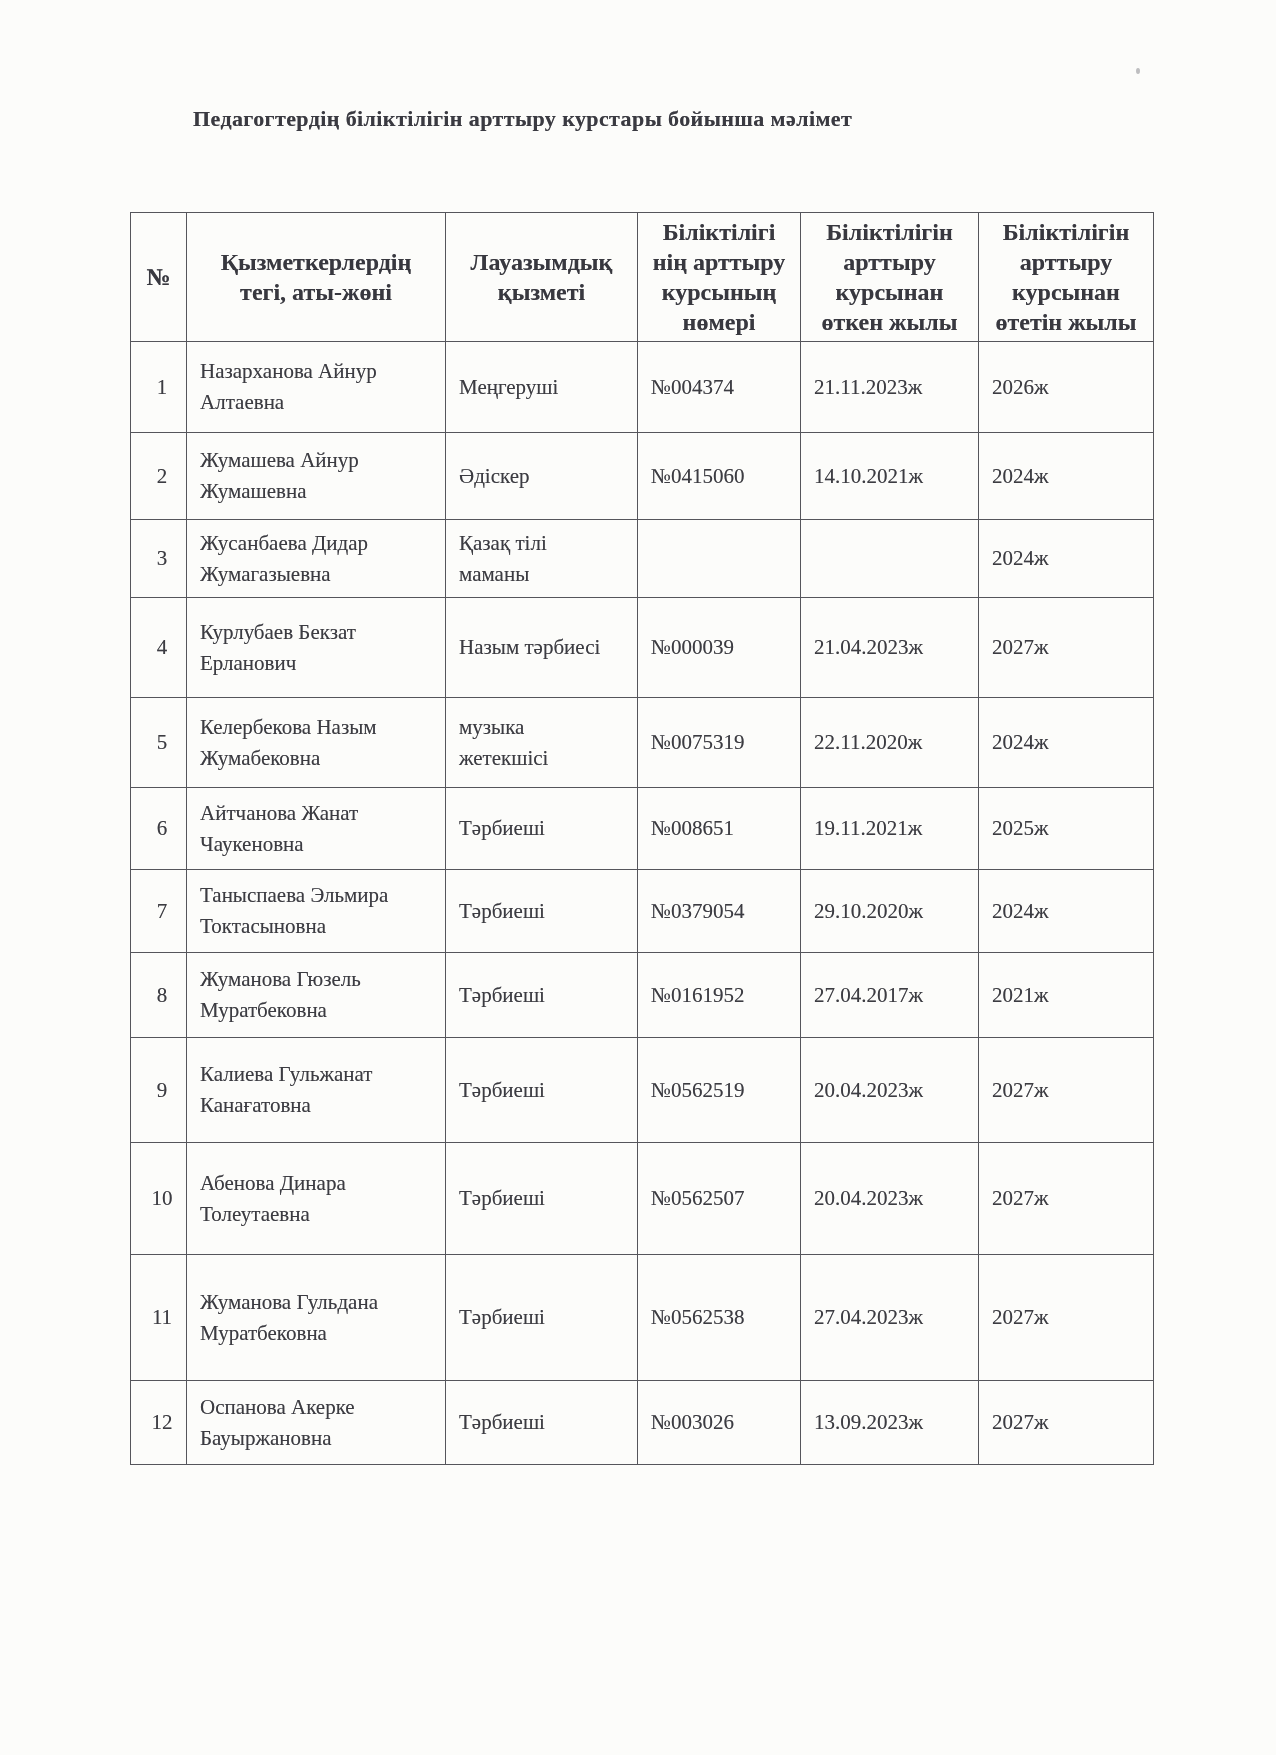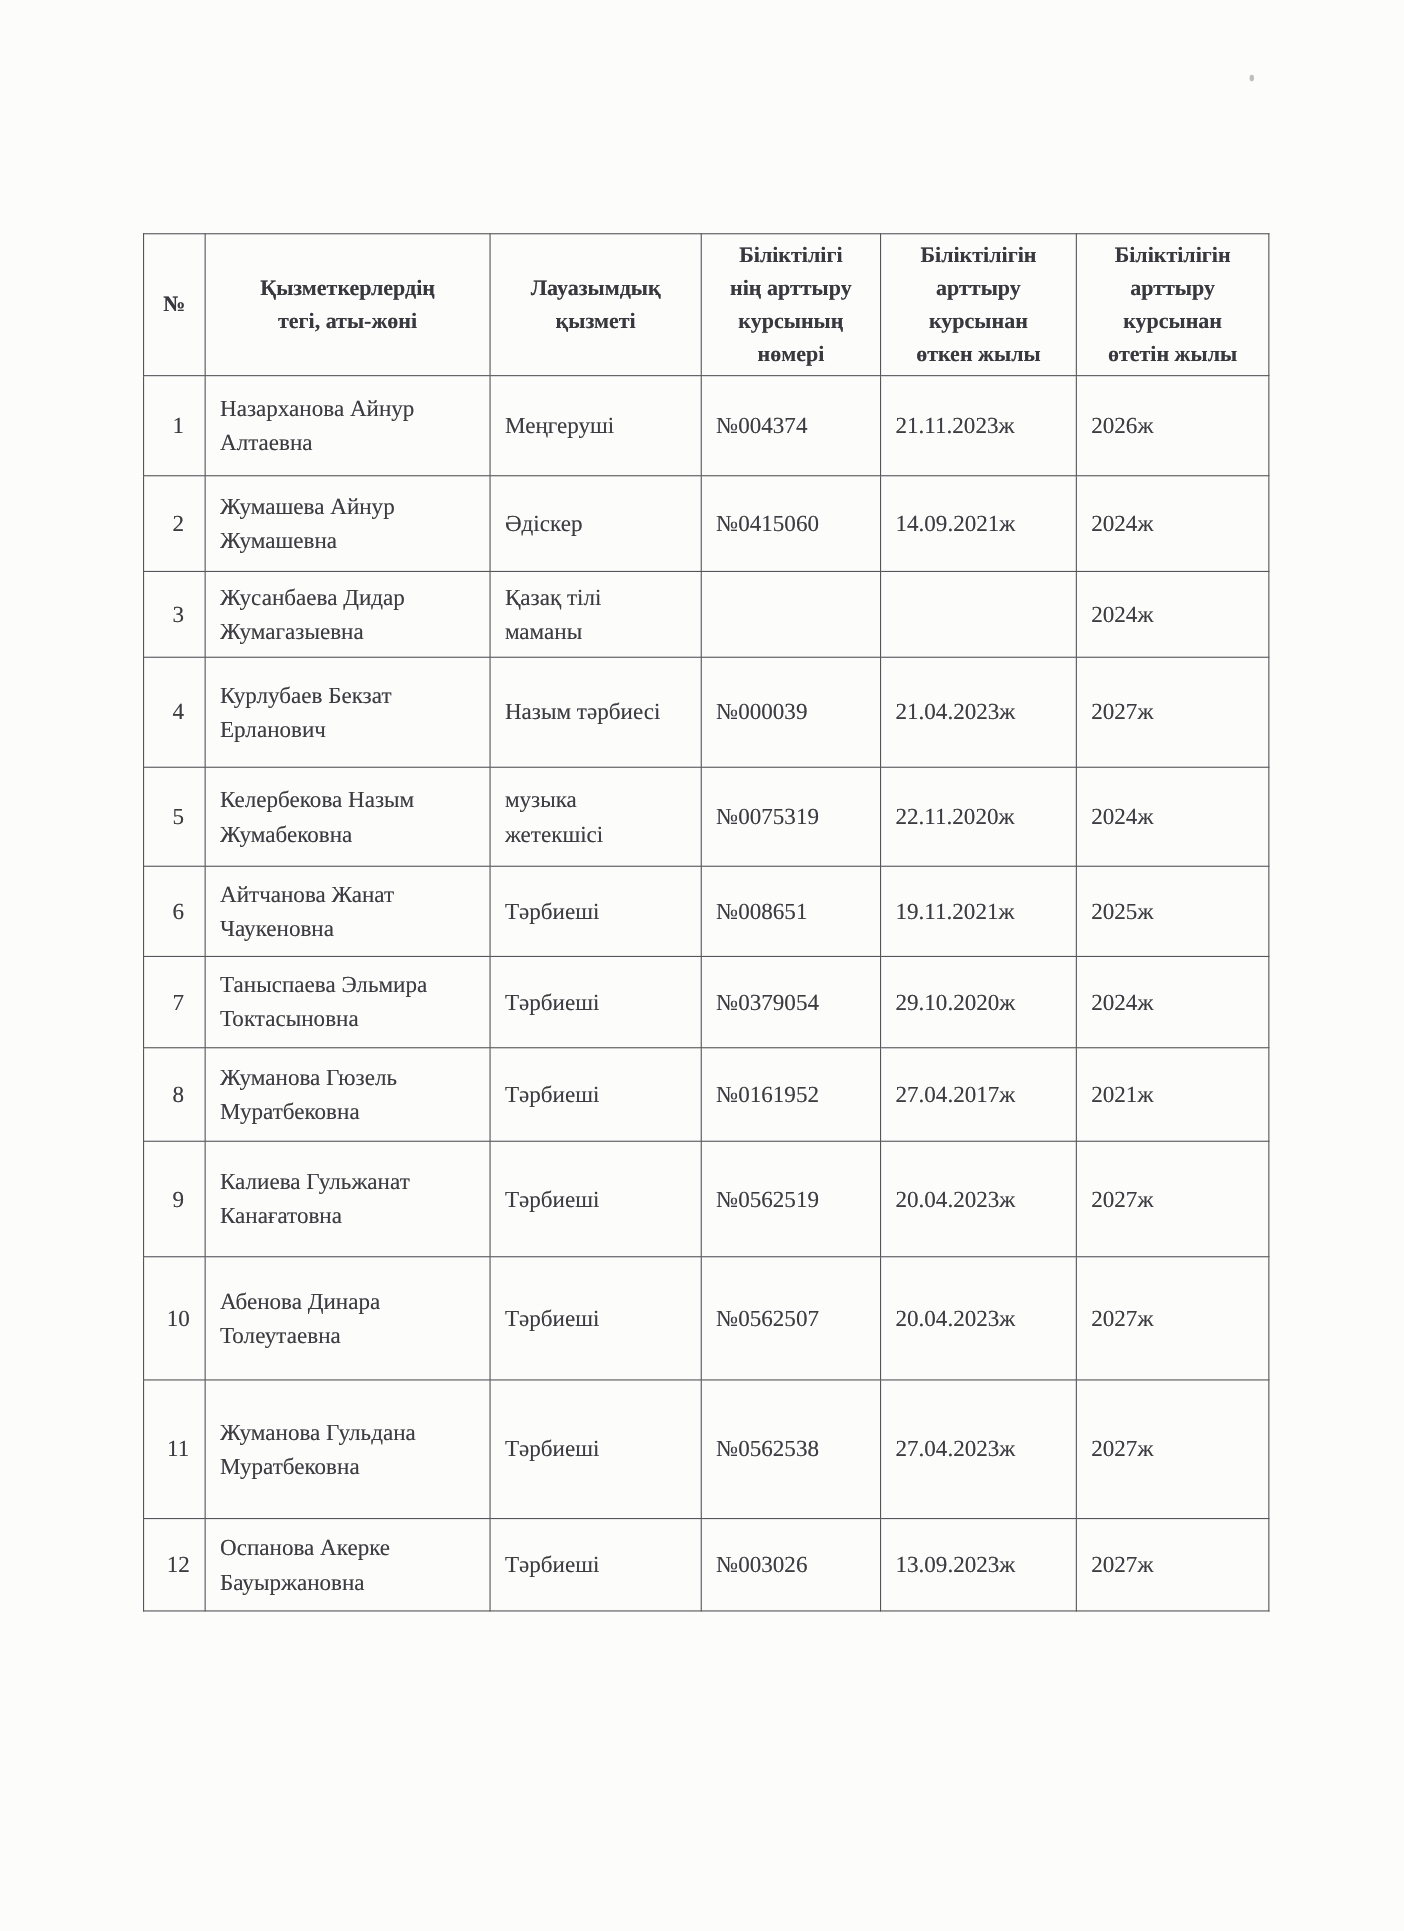--- a/index.html
+++ b/index.html
@@ -52,21 +52,21 @@
   table.qual col.c4 { width: 163px; }
   table.qual col.c5 { width: 178px; }
   table.qual col.c6 { width: 175px; }
 
   table.qual th, table.qual td {
     border: 1.6px solid #55555b;
     white-space: pre-line;
     overflow: hidden;
   }
   table.qual th {
-    font-size: 20px;
+    font-size: 24px;
     font-weight: bold;
     text-align: center;
     vertical-align: middle;
     line-height: 30px;
     padding: 4px 2px;
     color: #38383f;
     text-shadow: 0 0 0.5px rgba(56,56,63,0.5);
   }
   thead tr { height: 120px; }
 
@@ -100,20 +100,21 @@
   tbody tr:nth-child(11) { height: 126px; }
   tbody tr:nth-child(12) { height: 84px;  }
   tbody tr:nth-child(13) { height: 84px;  }
   tbody tr:nth-child(14) { height: 112px; }
 </style>
 </head>
 <body>
 
 <div class="page">
 
+  <div class="doc-title">Педагогтердің біліктілігін арттыру курстары бойынша мәлімет</div>
   <div class="scan-dot"></div>
 
   <table class="qual">
     <colgroup>
       <col class="c1">
         <col class="c2">
         <col class="c3">
         <col class="c4">
         <col class="c5">
         <col class="c6">
@@ -148,21 +149,21 @@
         <td>№004374</td>
         <td>21.11.2023ж</td>
         <td>2026ж</td>
       </tr>
       <tr>
         <td class="num">2</td>
         <td>Жумашева Айнур
 Жумашевна</td>
         <td>Әдіскер</td>
         <td class="vtop">№0415060</td>
-        <td class="vtop">14.09.2021ж</td>
+        <td class="vtop">14.10.2021ж</td>
         <td>2024ж</td>
       </tr>
       <tr>
         <td class="num">3</td>
         <td>Жусанбаева Дидар
 Жумагазыевна</td>
         <td>Қазақ тілі
 маманы</td>
         <td></td>
         <td></td>

